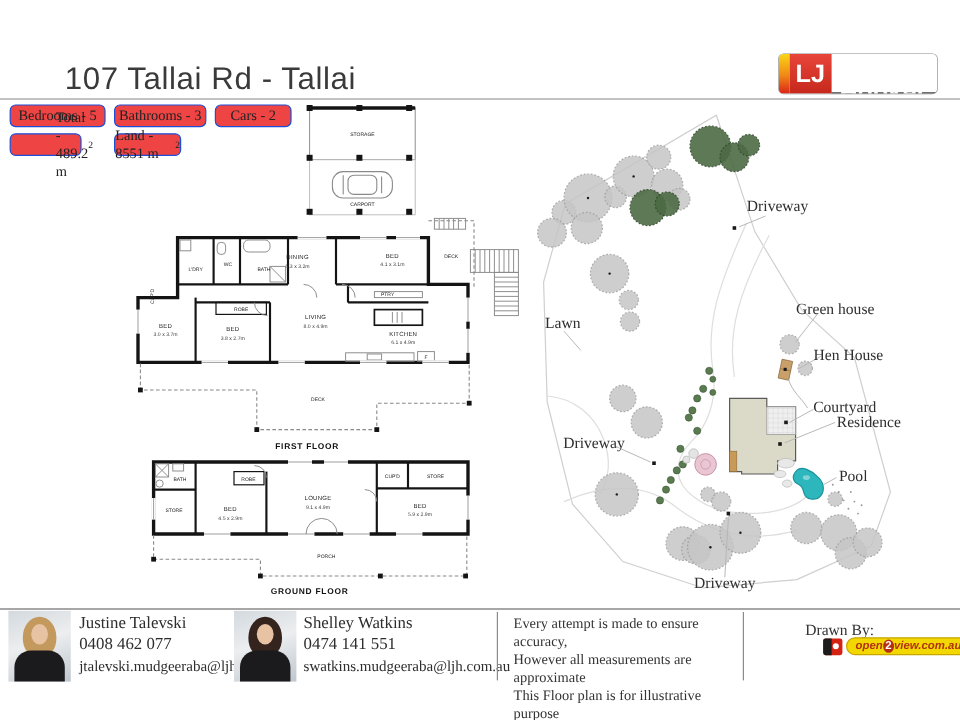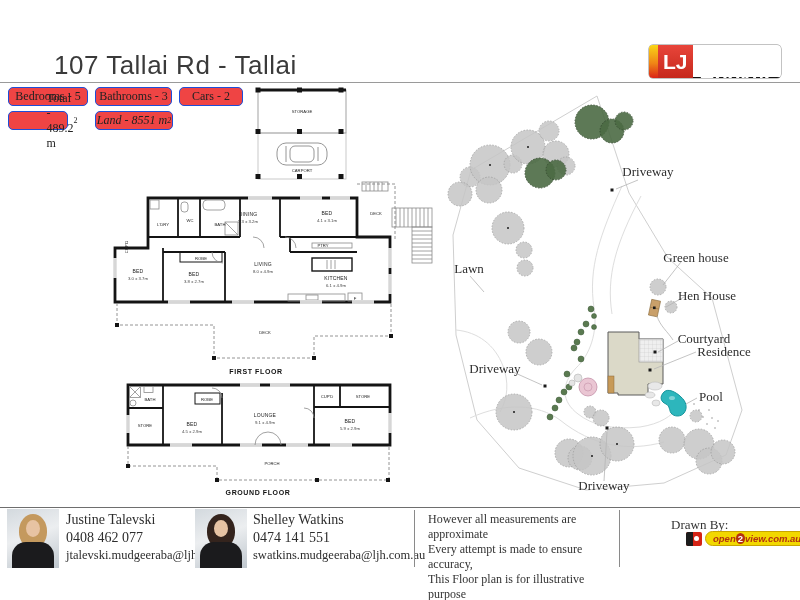--- a/index.html
+++ b/index.html
@@ -21,21 +21,21 @@
 
   
   .ibox { position:absolute; height:19px; border:1px solid #1d4ed8; border-radius:5px;
           background:#ef4444; display:flex; align-items:center; justify-content:center;
           font-family:"Liberation Serif",serif; font-size:12px; color:#222; }
   .ibox sup { font-size:8px; line-height:0; }
   #ib1 { left:8px;   top:87px;  width:80px; }
   #ib2 { left:95px;  top:87px;  width:77px; }
   #ib3 { left:179px; top:87px;  width:64px; }
   #ib4 { left:8px;   top:111px; width:60px;padding-left:48px; }
-  #ib5 { left:95px;  top:111px; width:78px;font-style:italic; }
+  #ib5 { left:95px;  top:111px; width:56px; }
 
   
   #fp-svg  { position:absolute; left:100px; top:85px; width:345px; height:420px; }
   #site-svg{ position:absolute; left:440px; top:85px; width:330px; height:420px; }
   .rl  { font:5px  "Liberation Sans",sans-serif; fill:#222; text-anchor:middle; letter-spacing:.2px; }
   .rs  { font:4.2px "Liberation Sans",sans-serif; fill:#222; text-anchor:middle; }
   .rd  { font:4.3px "Liberation Sans",sans-serif; fill:#444; text-anchor:middle; }
   .ft  { font:bold 7px "Liberation Sans",sans-serif; fill:#111; text-anchor:middle; letter-spacing:.6px; }
   .sl  { font:13px "Liberation Serif",serif; fill:#2e2e2e; text-anchor:middle; }
   .wall  { fill:#fff; stroke:#141414; stroke-width:2.8; }
@@ -483,22 +483,22 @@
     <div class="torso"></div>
   </div>
   <div class="agent-text" style="left:253px">
     <div class="nm">Shelley Watkins</div>
     <div class="ph">0474 141 551</div>
     <div class="em">swatkins.mudgeeraba@ljh.com.au</div>
   </div>
 
   <div class="vline" style="left:414px"></div>
   <div class="disclaimer">
+    <div>Every attempt is made to ensure accuracy,</div>
     <div>However all measurements are approximate</div>
-    <div>Every attempt is made to ensure accuracy,</div>
     <div>This Floor plan is for illustrative purpose</div>
 
   </div>
   <div class="vline" style="left:619px"></div>
 
   <div class="drawnby">Drawn By:</div>
   <div class="o2v">
     <div class="cam"></div>
     <div class="pill"><span>open</span><span class="two">2</span><span>view.com.au</span></div>
   </div>

